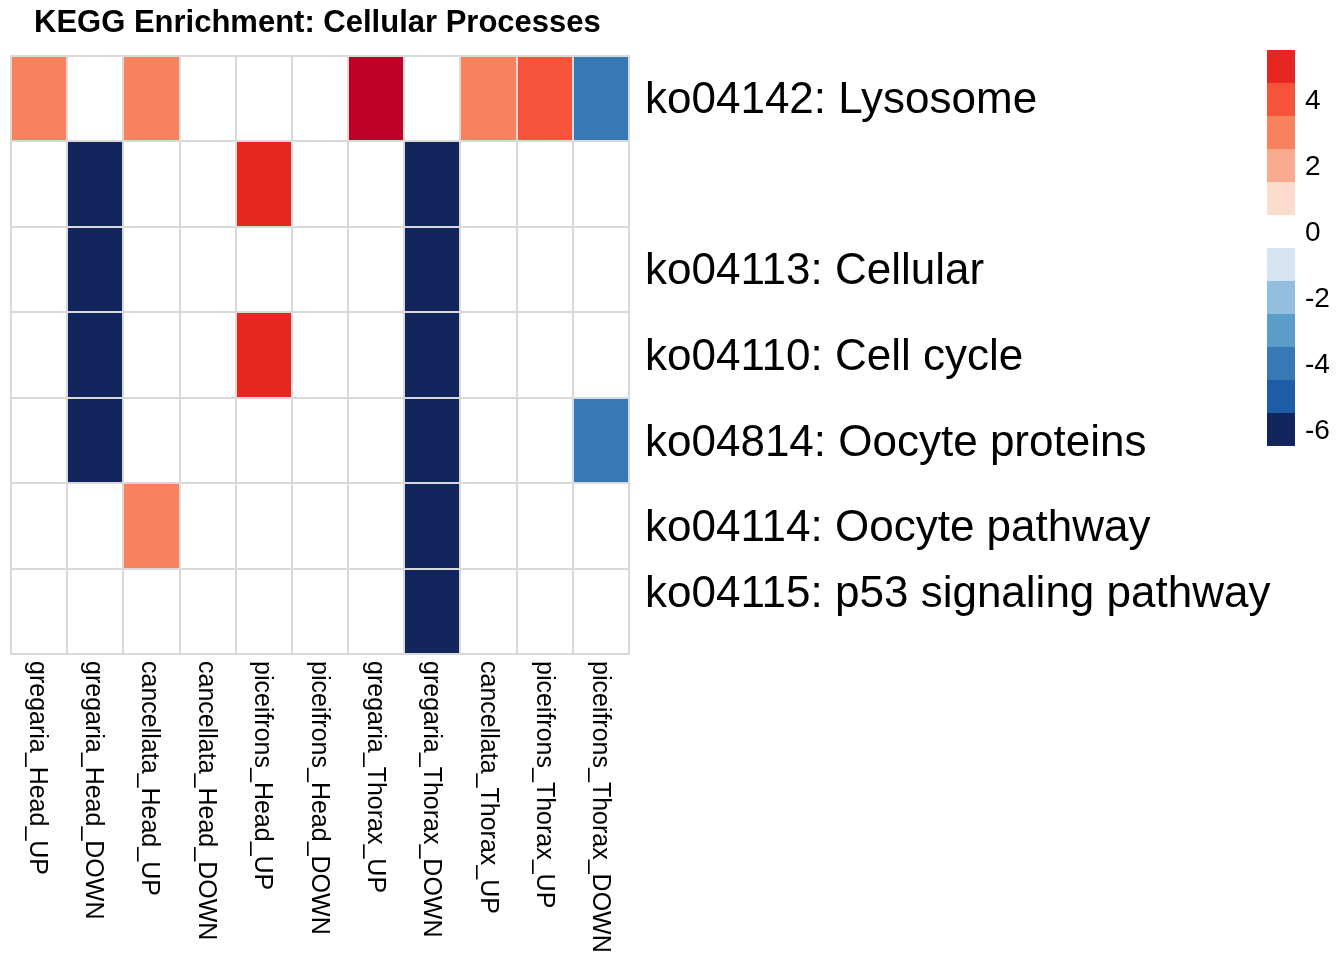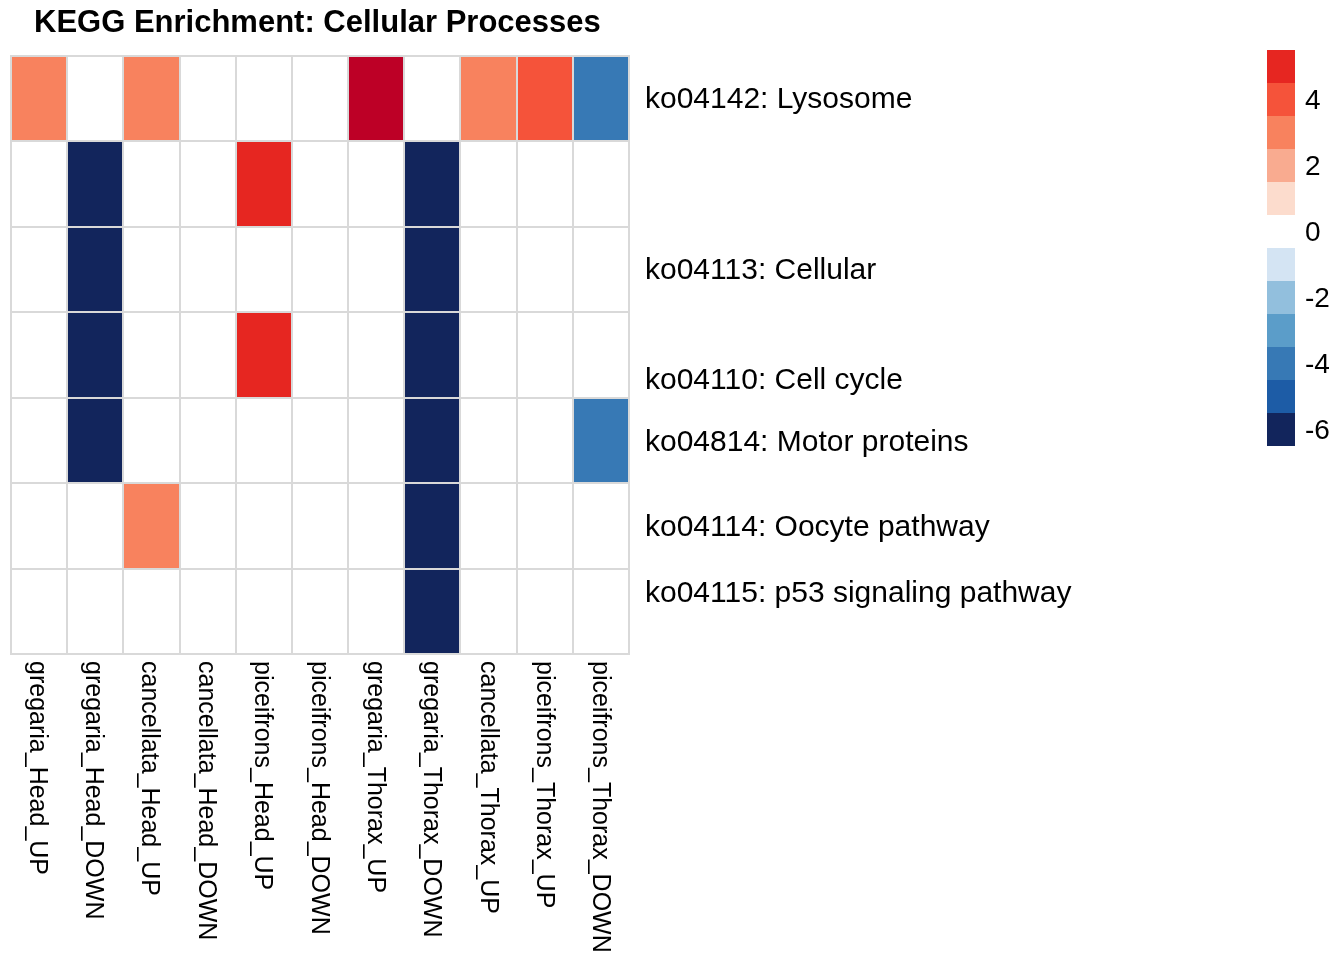--- a/index.html
+++ b/index.html
@@ -8,21 +8,21 @@
   .figure{position:absolute;inset:0;}
   .title{position:absolute;left:6px;top:4px;font-size:31px;font-weight:bold;
          letter-spacing:0px;white-space:nowrap;margin-left:28px;}
   .grid{position:absolute;left:10px;top:55px;width:620px;height:600px;
         display:grid;grid-template-columns:repeat(11,1fr);
         grid-template-rows:repeat(7,1fr);
         gap:2px;background:#d9d9d9;border:2px solid #d9d9d9;box-sizing:border-box;}
   .cell{background:#ffffff;}
   .row-labels{position:absolute;left:645px;top:55px;width:699px;height:600px;}
   .row-label{position:absolute;left:0;transform:translateY(-50%);
-             font-size:30px;white-space:nowrap;}
+             font-size:44px;white-space:nowrap;}
   .col-labels{position:absolute;left:10px;top:661px;width:620px;height:299px;}
   .col-label{position:absolute;top:0;writing-mode:vertical-rl;
              text-orientation:mixed;font-size:25px;white-space:nowrap;
              transform:translateX(-50%);}
   .legend{position:absolute;left:1267px;top:50px;width:160px;}
   .legend-step{position:relative;width:28px;height:33px;}
   .legend-label{position:absolute;left:38px;top:50%;transform:translateY(-50%);
                 font-size:28px;white-space:nowrap;}
 </style>
 </head>
@@ -105,22 +105,22 @@
       <div class="cell" style="background: rgb(255, 255, 255);"></div>
       <div class="cell" style="background: rgb(255, 255, 255);"></div>
       <div class="cell" style="background: rgb(18, 37, 92);"></div>
       <div class="cell" style="background: rgb(255, 255, 255);"></div>
       <div class="cell" style="background: rgb(255, 255, 255);"></div>
       <div class="cell" style="background: rgb(255, 255, 255);"></div>
     </div>
   <div class="row-labels">
       <div class="row-label" style="top: 42.8571px;">ko04142: Lysosome</div>
       <div class="row-label" style="top: 214.286px;">ko04113: Cellular</div>
-      <div class="row-label" style="top: 300px; margin-top: 24px;">ko04110: Cell cycle</div>
-      <div class="row-label" style="top: 385.714px;">ko04814: Motor proteins</div>
+      <div class="row-label" style="top: 300px;">ko04110: Cell cycle</div>
+      <div class="row-label" style="top: 385.714px;">ko04814: Oocyte proteins</div>
       <div class="row-label" style="top: 471.429px;">ko04114: Oocyte pathway</div>
       <div class="row-label" style="top: 537px;">ko04115: p53 signaling pathway</div>
     </div>
   <div class="col-labels">
       <div class="col-label" style="left: 28.1818px;">gregaria_Head_UP</div>
       <div class="col-label" style="left: 84.5455px;">gregaria_Head_DOWN</div>
       <div class="col-label" style="left: 140.909px;">cancellata_Head_UP</div>
       <div class="col-label" style="left: 197.273px;">cancellata_Head_DOWN</div>
       <div class="col-label" style="left: 253.636px;">piceifrons_Head_UP</div>
       <div class="col-label" style="left: 310px;">piceifrons_Head_DOWN</div>

